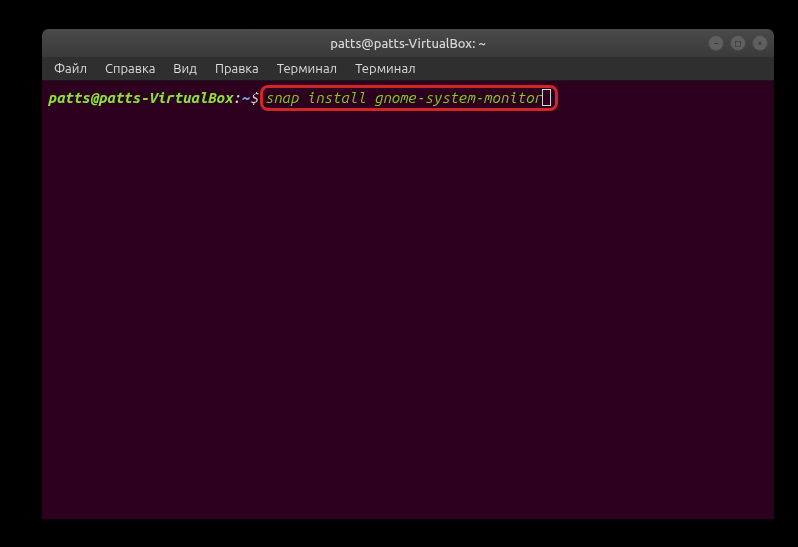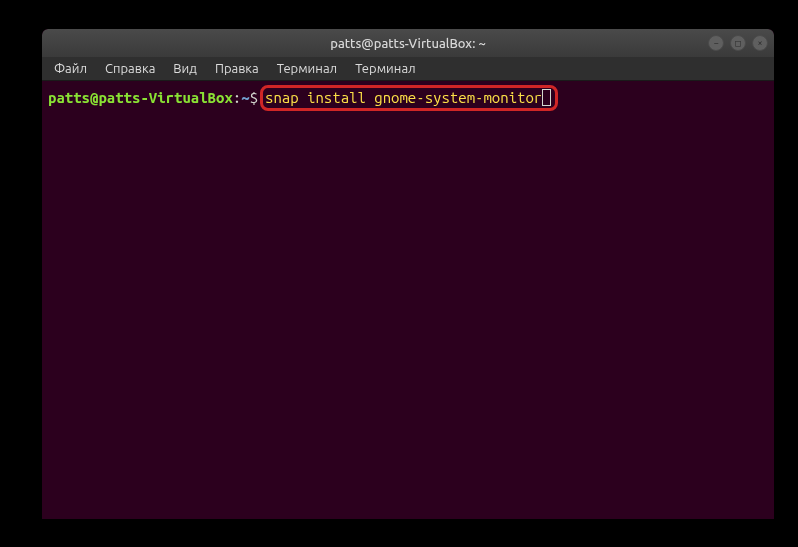--- a/index.html
+++ b/index.html
@@ -77,20 +77,21 @@
       padding: 2px 8px;
       cursor: pointer;
     }
     .terminal-body {
       padding: 4px 6px;
       font-size: 15px;
       line-height: 20px;
       position: relative;
       height: calc(100% - 52px);
       background: #2c001e;
+      font-style: italic;
     }
     .prompt-line {
       display: flex;
       align-items: center;
       flex-wrap: nowrap;
     }
     .prompt-user {
       color: #8ae234;
       font-weight: bold;
     }
@@ -104,21 +105,21 @@
     .highlight-box {
       display: inline-flex;
       align-items: center;
       border: 3px solid #d02626;
       border-radius: 8px;
       padding: 0 4px 0 2px;
       margin-left: 2px;
       height: 26px;
     }
     .command-text {
-      color: #fde047;
+      color: #84cc16;
     }
     .cursor {
       display: inline-block;
       width: 9px;
       height: 17px;
       border: 1px solid #d3d7cf;
       margin-left: 0px;
       vertical-align: middle;
     }
   </style>

